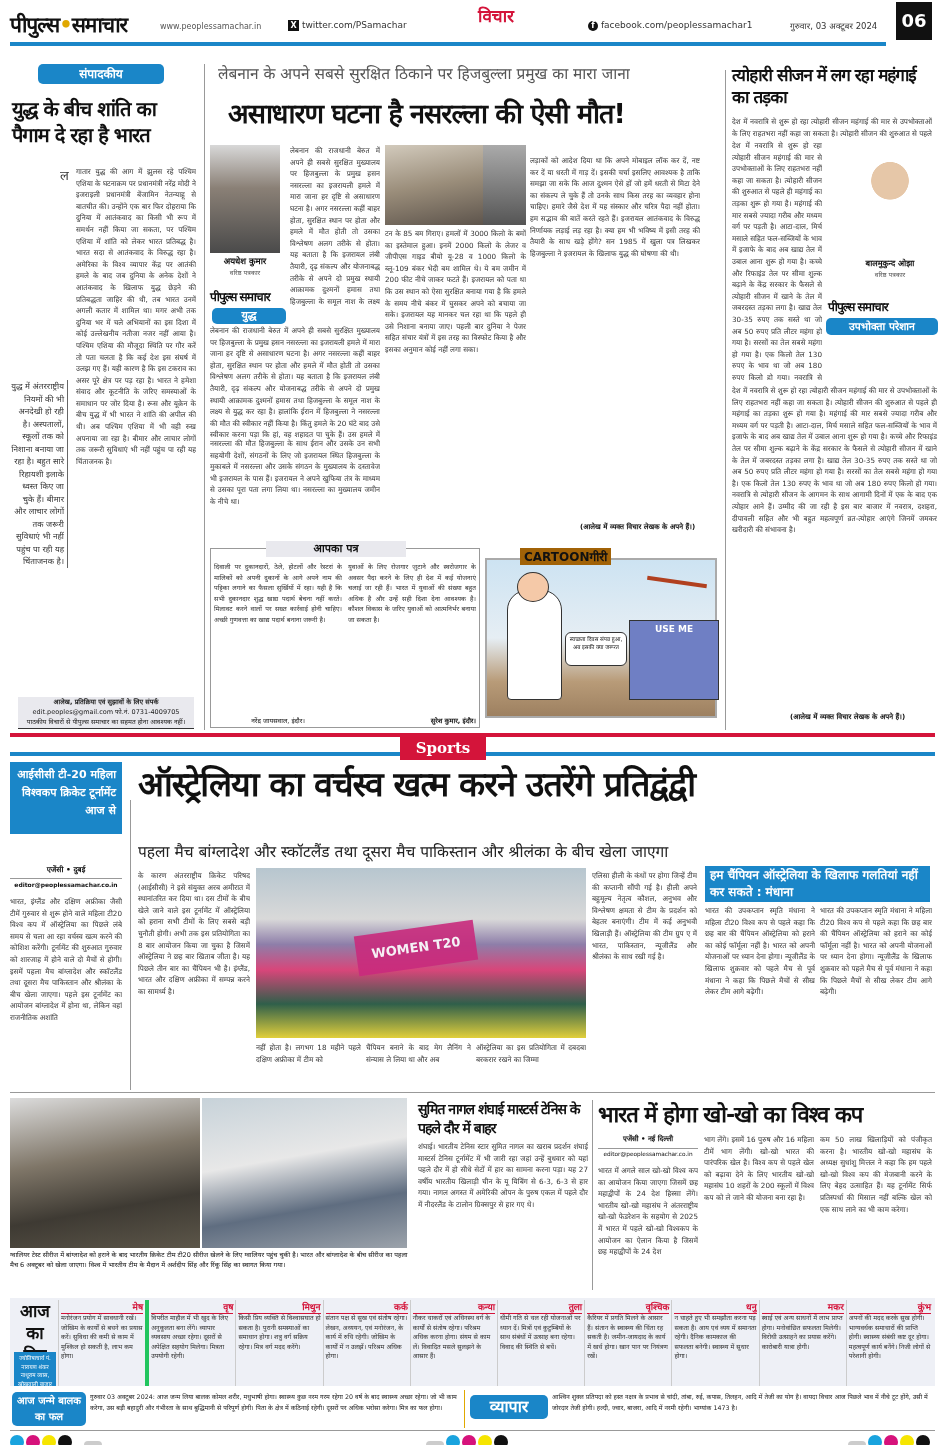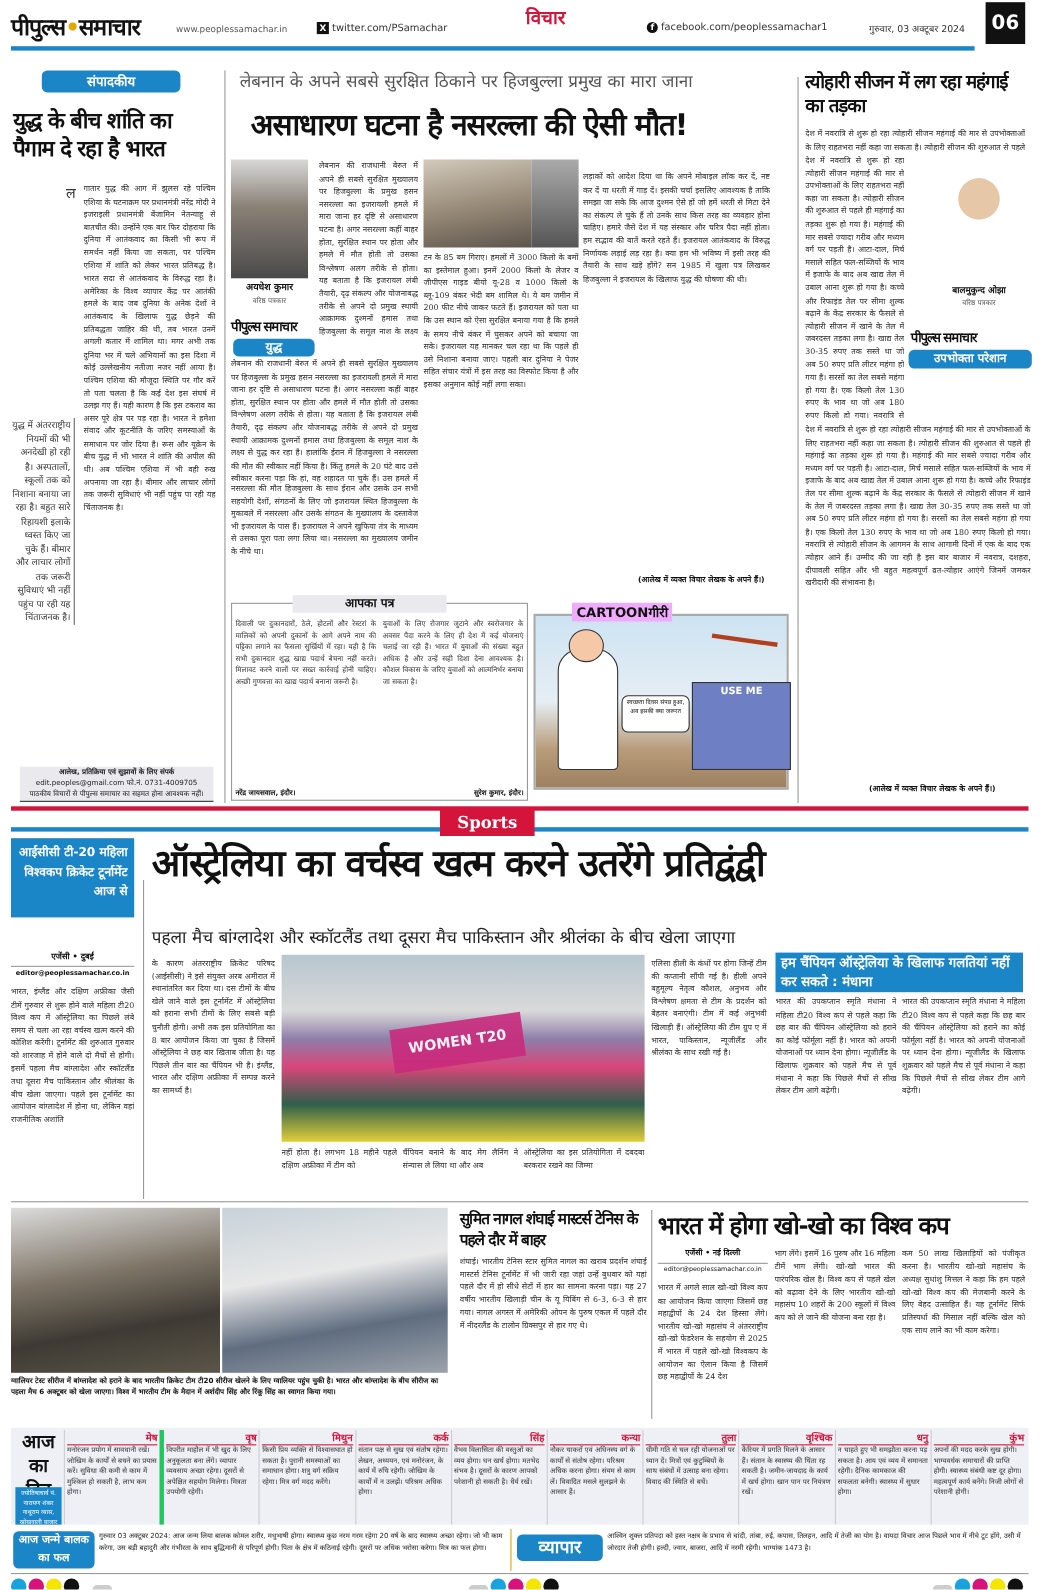--- a/index.html
+++ b/index.html
@@ -70,32 +70,32 @@
 <div class="abs txt" style="left:210px;top:438px;width:170px;height:100px">नसरल्ला की मौत हिजबुल्ला के साथ ईरान और उसके उन सभी सहयोगी देशों, संगठनों के लिए जो इजरायल स्थित हिजबुल्ला के मुकाबले में नसरल्ला और उसके संगठन के मुख्यालय के दस्तावेज भी इजरायल के पास हैं। इजरायल ने अपने खुफिया तंत्र के माध्यम से उसका पूरा पता लगा लिया था। नसरल्ला का मुख्यालय जमीन के नीचे था।</div>
 <div class="abs photo" style="left:385px;top:145px;width:98px;height:80px;background:linear-gradient(170deg,#d2cabc,#9a8d7a 50%,#5d544c)"></div>
 <div class="abs photo" style="left:483px;top:145px;width:43px;height:80px;background:linear-gradient(180deg,#aaa,#555)"></div>
 <div class="abs txt" style="left:385px;top:228px;width:141px;height:310px">टन के 85 बम गिराए। हमलों में 3000 किलो के बमों का इस्तेमाल हुआ। इनमें 2000 किलो के लेजर व जीपीएस गाइड बीयो यू-28 व 1000 किलो के ब्लू-109 बंकर भेदी बम शामिल थे। ये बम जमीन में 200 फीट नीचे जाकर फटते हैं। इजरायल को पता था कि उस स्थान को ऐसा सुरक्षित बनाया गया है कि हमले के समय नीचे बंकर में घुसकर अपने को बचाया जा सके। इजरायल यह मानकर चल रहा था कि पहले ही उसे निशाना बनाया जाए। पहली बार दुनिया ने पेजर सहित संचार यंत्रों में इस तरह का विस्फोट किया है और इसका अनुमान कोई नहीं लगा सका।</div>
 <div class="abs txt" style="left:530px;top:155px;width:170px;height:385px">लड़ाकों को आदेश दिया था कि अपने मोबाइल लॉक कर दें, नष्ट कर दें या धरती में गाड़ दें। इसकी चर्चा इसलिए आवश्यक है ताकि समझा जा सके कि आज दुश्मन ऐसे हों जो हमें धरती से मिटा देने का संकल्प ले चुके हैं तो उनके साथ किस तरह का व्यवहार होना चाहिए। हमारे जैसे देश में यह संस्कार और चरित्र पैदा नहीं होता। हम सद्भाव की बातें करते रहते हैं। इजरायल आतंकवाद के विरुद्ध निर्णायक लड़ाई लड़ रहा है। क्या हम भी भविष्य में इसी तरह की तैयारी के साथ खड़े होंगे? सन 1985 में खुला पत्र लिखकर हिजबुल्ला ने इजरायल के खिलाफ युद्ध की घोषणा की थी।</div>
 <div class="abs" style="left:580px;top:522px;font-size:7px;font-weight:bold">(आलेख में व्यक्त विचार लेखक के अपने हैं।)</div>
 
 <div class="abs" style="left:210px;top:548px;width:270px;height:180px;border:1px solid #999"></div>
 <div class="abs gray" style="left:266px;top:541px;width:140px;height:16px;text-align:center;font-size:11px;font-weight:bold;line-height:16px">आपका पत्र</div>
 <div class="abs txt" style="left:214px;top:562px;width:128px;height:150px;font-size:6.5px;line-height:10.5px">दिवाली पर दुकानदारों, ठेले, होटलों और रेस्टरां के मालिकों को अपनी दुकानों के आगे अपने नाम की पट्टिका लगाने का फैसला सुर्खियों में रहा। यही है कि सभी दुकानदार शुद्ध खाद्य पदार्थ बेचना नहीं करते। मिलावट करने वालों पर सख्त कार्रवाई होनी चाहिए। अच्छी गुणवत्ता का खाद्य पदार्थ बनाना जरूरी है।</div>
-<div class="abs" style="left:214px;top:716px;width:128px;text-align:left;font-size:6.5px;font-weight:bold">नरेंद्र जायसवाल, इंदौर।</div>
+<div class="abs" style="left:214px;top:716px;width:128px;text-align:center;font-size:6.5px;font-weight:normal">नरेंद्र जायसवाल, इंदौर।</div>
 <div class="abs txt" style="left:348px;top:562px;width:128px;height:150px;font-size:6.5px;line-height:10.5px">युवाओं के लिए रोजगार जुटाने और स्वरोजगार के अवसर पैदा करने के लिए ही देश में कई योजनाएं चलाई जा रही हैं। भारत में युवाओं की संख्या बहुत अधिक है और उन्हें सही दिशा देना आवश्यक है। कौशल विकास के जरिए युवाओं को आत्मनिर्भर बनाया जा सकता है।</div>
 <div class="abs" style="left:348px;top:716px;width:128px;text-align:right;font-size:6.5px;font-weight:bold">सुरेश कुमार, इंदौर।</div>
 
 <div class="abs" style="left:485px;top:558px;width:232px;height:160px;border:2px solid #aaa;background:linear-gradient(180deg,#cde3f2 0%,#e6eef4 50%,#b89b78 78%,#9d8060 100%)">
   <div class="abs" style="left:20px;top:30px;width:55px;height:110px;background:#fff;border:1px solid #333;border-radius:20px 20px 4px 4px"></div>
   <div class="abs" style="left:30px;top:12px;width:32px;height:30px;background:#f5c9a8;border:1px solid #333;border-radius:50%"></div>
   <div class="abs" style="left:78px;top:72px;width:62px;height:34px;background:#fff;border:1px solid #333;border-radius:6px;font-size:5.5px;line-height:8px;text-align:center;padding:2px">स्वच्छता दिवस संपन्न हुआ, अब इसकी क्या जरूरत</div>
   <div class="abs" style="left:142px;top:60px;width:90px;height:80px;background:#6f7fc4;border:1px solid #333;color:#fff;font-weight:bold;font-size:9px;text-align:center;padding-top:3px">USE ME</div>
   <div class="abs" style="left:160px;top:20px;width:60px;height:4px;background:#b1401f;transform:rotate(8deg)"></div>
 </div>
-<div class="abs" style="left:520px;top:548px;background:#f0abfc;padding:0 4px;font-size:12px;font-weight:bold">
+<div class="abs" style="left:520px;top:548px;background:#a16207;padding:0 4px;font-size:12px;font-weight:bold">
   <span>CARTOON</span><span>गीरी</span>
 </div>
 
 <div class="abs line" style="left:725px;top:70px;width:1px;height:660px"></div>
 <div class="abs hd" style="left:732px;top:64px;width:205px;font-size:17px;line-height:22px">त्योहारी सीजन में लग रहा महंगाई का तड़का</div>
 <div class="abs txt" style="left:732px;top:116px;width:200px;height:24px">देश में नवरात्रि से शुरू हो रहा त्योहारी सीजन महंगाई की मार से उपभोक्ताओं के लिए राहतभरा नहीं कहा जा सकता है। त्योहारी सीजन की शुरुआत से पहले ही महंगाई का तड़का शुरू हो गया है। महंगाई की मार सबसे ज्यादा गरीब और मध्यम वर्ग पर पड़ती है। आटा-दाल, मिर्च मसाले सहित फल-सब्जियों के भाव में इजाफे के बाद अब खाद्य तेल में उबाल आना शुरू हो गया है। कच्चे और रिफाइंड तेल पर सीमा शुल्क बढ़ाने के केंद्र सरकार के फैसले से त्योहारी सीजन में खाने के तेल में जबरदस्त तड़का लगा है। खाद्य तेल 30-35 रुपए तक सस्ते था जो अब 50 रुपए प्रति लीटर महंगा हो गया है। सरसों का तेल सबसे महंगा हो गया है। एक किलो तेल 130 रुपए के भाव था जो अब 180 रुपए किलो हो गया। नवरात्रि से त्योहारी सीजन के आगमन के साथ आगामी दिनों में एक के बाद एक त्योहार आने हैं। उम्मीद की जा रही है इस बार बाजार में नवरात्र, दशहरा, दीपावली सहित और भी बहुत महत्वपूर्ण व्रत-त्योहार आएंगे जिनमें जमकर खरीदारी की संभावना है।</div>
 <div class="abs txt" style="left:732px;top:140px;width:90px;height:240px">देश में नवरात्रि से शुरू हो रहा त्योहारी सीजन महंगाई की मार से उपभोक्ताओं के लिए राहतभरा नहीं कहा जा सकता है। त्योहारी सीजन की शुरुआत से पहले ही महंगाई का तड़का शुरू हो गया है। महंगाई की मार सबसे ज्यादा गरीब और मध्यम वर्ग पर पड़ती है। आटा-दाल, मिर्च मसाले सहित फल-सब्जियों के भाव में इजाफे के बाद अब खाद्य तेल में उबाल आना शुरू हो गया है। कच्चे और रिफाइंड तेल पर सीमा शुल्क बढ़ाने के केंद्र सरकार के फैसले से त्योहारी सीजन में खाने के तेल में जबरदस्त तड़का लगा है। खाद्य तेल 30-35 रुपए तक सस्ते था जो अब 50 रुपए प्रति लीटर महंगा हो गया है। सरसों का तेल सबसे महंगा हो गया है। एक किलो तेल 130 रुपए के भाव था जो अब 180 रुपए किलो हो गया। नवरात्रि से त्योहारी सीजन के आगमन के साथ आगामी दिनों में एक के बाद एक त्योहार आने हैं। उम्मीद की जा रही है इस बार बाजार में नवरात्र, दशहरा, दीपावली सहित और भी बहुत महत्वपूर्ण व्रत-त्योहार आएंगे जिनमें जमकर खरीदारी की संभावना है।</div>
 <div class="abs photo" style="left:846px;top:148px;width:88px;height:82px;background:radial-gradient(circle at 50% 40%,#e6c7a8 0 28%,#fff 29%)"></div>
 <div class="abs" style="left:846px;top:257px;width:88px;text-align:center;font-size:8px;font-weight:bold">बालमुकुन्द ओझा</div>
 <div class="abs" style="left:846px;top:270px;width:88px;text-align:center;font-size:6.5px;color:#555">वरिष्ठ पत्रकार</div>
@@ -127,21 +127,21 @@
 <div class="abs txt" style="left:592px;top:870px;width:105px;height:220px">एलिसा हीली के कंधों पर होगा जिन्हें टीम की कप्तानी सौंपी गई है। हीली अपने बहुमूल्य नेतृत्व कौशल, अनुभव और विश्लेषण क्षमता से टीम के प्रदर्शन को बेहतर बनाएंगी। टीम में कई अनुभवी खिलाड़ी हैं। ऑस्ट्रेलिया की टीम ग्रुप ए में भारत, पाकिस्तान, न्यूजीलैंड और श्रीलंका के साथ रखी गई है।</div>
 
 <div class="abs blue-box" style="left:705px;top:866px;width:225px;height:36px;font-weight:bold;font-size:12px;line-height:17px;padding:1px 5px">हम चैंपियन ऑस्ट्रेलिया के खिलाफ गलतियां नहीं कर सकते : मंधाना</div>
 <div class="abs txt" style="left:705px;top:905px;width:110px;height:185px">भारत की उपकप्तान स्मृति मंधाना ने महिला टी20 विश्व कप से पहले कहा कि छह बार की चैंपियन ऑस्ट्रेलिया को हराने का कोई फॉर्मूला नहीं है। भारत को अपनी योजनाओं पर ध्यान देना होगा। न्यूजीलैंड के खिलाफ शुक्रवार को पहले मैच से पूर्व मंधाना ने कहा कि पिछले मैचों से सीख लेकर टीम आगे बढ़ेगी।</div>
 <div class="abs txt" style="left:820px;top:905px;width:112px;height:185px">भारत की उपकप्तान स्मृति मंधाना ने महिला टी20 विश्व कप से पहले कहा कि छह बार की चैंपियन ऑस्ट्रेलिया को हराने का कोई फॉर्मूला नहीं है। भारत को अपनी योजनाओं पर ध्यान देना होगा। न्यूजीलैंड के खिलाफ शुक्रवार को पहले मैच से पूर्व मंधाना ने कहा कि पिछले मैचों से सीख लेकर टीम आगे बढ़ेगी।</div>
 
 <div class="abs line" style="left:10px;top:1092px;width:925px;height:1px"></div>
 
 <div class="abs photo" style="left:10px;top:1098px;width:190px;height:150px;background:linear-gradient(170deg,#dcdcdc,#7f7668 40%,#3e3a33 70%,#5c5649)"></div>
 <div class="abs photo" style="left:202px;top:1098px;width:205px;height:150px;background:linear-gradient(170deg,#c7d2d9,#e8e8e8 40%,#5f6d80 70%,#9ca3ab)"></div>
-<div class="abs" style="left:10px;top:1250px;width:400px;font-size:6.5px;line-height:10px;color:#111;font-weight:bold">ग्वालियर टेस्ट सीरीज में बांग्लादेश को हराने के बाद भारतीय क्रिकेट टीम टी20 सीरीज खेलने के लिए ग्वालियर पहुंच चुकी है। भारत और बांग्लादेश के बीच सीरीज का पहला मैच 6 अक्टूबर को खेला जाएगा। विश्व में भारतीय टीम के मैदान में अर्शदीप सिंह और रिंकू सिंह का स्वागत किया गया।</div>
+<div class="abs" style="left:10px;top:1250px;width:400px;font-size:6.5px;line-height:10px;color:#111;font-weight:normal">ग्वालियर टेस्ट सीरीज में बांग्लादेश को हराने के बाद भारतीय क्रिकेट टीम टी20 सीरीज खेलने के लिए ग्वालियर पहुंच चुकी है। भारत और बांग्लादेश के बीच सीरीज का पहला मैच 6 अक्टूबर को खेला जाएगा। विश्व में भारतीय टीम के मैदान में अर्शदीप सिंह और रिंकू सिंह का स्वागत किया गया।</div>
 <div class="abs hd" style="left:418px;top:1100px;width:185px;font-size:14px;line-height:19px">सुमित नागल शंघाई मास्टर्स टेनिस के पहले दौर में बाहर</div>
 <div class="abs txt" style="left:418px;top:1141px;width:170px;height:150px">शंघाई। भारतीय टेनिस स्टार सुमित नागल का खराब प्रदर्शन शंघाई मास्टर्स टेनिस टूर्नामेंट में भी जारी रहा जहां उन्हें बुधवार को यहां पहले दौर में हो सीधे सेटों में हार का सामना करना पड़ा। यह 27 वर्षीय भारतीय खिलाड़ी चीन के यू यिबिंग से 6-3, 6-3 से हार गया। नागल अगस्त में अमेरिकी ओपन के पुरुष एकल में पहले दौर में नीदरलैंड के टालोन ग्रिक्सपुर से हार गए थे।</div>
 <div class="abs line" style="left:592px;top:1100px;width:1px;height:190px"></div>
 <div class="abs hd" style="left:598px;top:1098px;width:340px;font-size:22px;white-space:nowrap">भारत में होगा खो-खो का विश्व कप</div>
 <div class="abs" style="left:598px;top:1134px;width:100px;text-align:center;font-size:7px;font-weight:bold">एजेंसी • नई दिल्ली</div>
 <div class="abs" style="left:598px;top:1148px;width:100px;text-align:center;font-size:5.8px;border-top:1px solid #999;padding-top:2px">editor@peoplessamachar.co.in</div>
 <div class="abs txt" style="left:598px;top:1165px;width:100px;height:125px">भारत में अगले साल खो-खो विश्व कप का आयोजन किया जाएगा जिसमें छह महाद्वीपों के 24 देश हिस्सा लेंगे। भारतीय खो-खो महासंघ ने अंतरराष्ट्रीय खो-खो फेडरेशन के सहयोग से 2025 में भारत में पहले खो-खो विश्वकप के आयोजन का ऐलान किया है जिसमें छह महाद्वीपों के 24 देश</div>
 <div class="abs txt" style="left:704px;top:1134px;width:110px;height:156px">भाग लेंगे। इसमें 16 पुरुष और 16 महिला टीमें भाग लेंगी। खो-खो भारत की पारंपरिक खेल है। विश्व कप से पहले खेल को बढ़ावा देने के लिए भारतीय खो-खो महासंघ 10 शहरों के 200 स्कूलों में विश्व कप को ले जाने की योजना बना रहा है।</div>
 <div class="abs txt" style="left:820px;top:1134px;width:112px;height:156px">कम 50 लाख खिलाड़ियों को पंजीकृत करना है। भारतीय खो-खो महासंघ के अध्यक्ष सुधांशु मित्तल ने कहा कि हम पहले खो-खो विश्व कप की मेजबानी करने के लिए बेहद उत्साहित हैं। यह टूर्नामेंट सिर्फ प्रतिस्पर्धा की मिसाल नहीं बल्कि खेल को एक साथ लाने का भी काम करेगा।</div>
 
@@ -159,38 +159,38 @@
     </div>
   <div style="flex:1;padding:0 2px;border-left:1px solid #ccc">
       <div class="sign">मिथुन</div>
       <div class="horo">किसी प्रिय व्यक्ति से विश्वासघात हो सकता है। पुरानी समस्याओं का समाधान होगा। शत्रु वर्ग सक्रिय रहेगा। मित्र वर्ग मदद करेंगे।</div>
     </div>
   <div style="flex:1;padding:0 2px;border-left:1px solid #ccc">
       <div class="sign">कर्क</div>
       <div class="horo">संतान पक्ष से सुख एवं संतोष रहेगा। लेखन, अध्ययन, एवं मनोरंजन, के कार्य में रुचि रहेगी। जोखिम के कार्यों में न उलझें। परिश्रम अधिक होगा।</div>
     </div>
   <div style="flex:1;padding:0 2px;border-left:1px solid #ccc">
-      <div class="sign">सिंह</div>
-      <div class="horo">वैभव विलासिता की वस्तुओं का व्यय होगा। धन खर्च होगा। मतभेद संभव है। दूसरों के कारण आपको परेशानी हो सकती है। धैर्य रखें।</div>
-    </div>
-  <div style="flex:1;padding:0 2px;border-left:1px solid #ccc">
       <div class="sign">कन्या</div>
       <div class="horo">नौकर चाकरों एवं अधिनस्थ वर्ग के कार्यों से संतोष रहेगा। परिश्रम अधिक करना होगा। संयम से काम लें। विवादित मसले सुलझने के आसार हैं।</div>
     </div>
   <div style="flex:1;padding:0 2px;border-left:1px solid #ccc">
       <div class="sign">तुला</div>
       <div class="horo">धीमी गति से चल रही योजनाओं पर ध्यान दें। मित्रों एवं कुटुम्बियों के साथ संबंधों में उत्साह बना रहेगा। विवाद की स्थिति से बचें।</div>
     </div>
   <div style="flex:1;padding:0 2px;border-left:1px solid #ccc">
       <div class="sign">वृश्चिक</div>
       <div class="horo">कैरियर में प्रगति मिलने के आसार हैं। संतान के स्वास्थ्य की चिंता रह सकती है। जमीन-जायदाद के कार्य में खर्च होगा। खान पान पर नियंत्रण रखें।</div>
     </div>
   <div style="flex:1;padding:0 2px;border-left:1px solid #ccc">
       <div class="sign">धनु</div>
       <div class="horo">न चाहते हुए भी समझौता करना पड़ सकता है। आय एवं व्यय में समानता रहेगी। दैनिक कामकाज की सफलता बनेगी। स्वास्थ्य में सुधार होगा।</div>
+    </div>
+  <div style="flex:1;padding:0 2px;border-left:1px solid #ccc">
+      <div class="sign">मकर</div>
+      <div class="horo">स्वाई एवं अन्य साधनों में लाभ प्राप्त होगा। मनोवांछित सफलता मिलेगी। विरोधी उत्साहने का प्रयास करेंगे। कारोबारी यात्रा होगी।</div>
     </div>
   <div style="flex:1;padding:0 2px;border-left:1px solid #ccc">
       <div class="sign">कुंभ</div>
       <div class="horo">अपनों की मदद करके सुख होगी। भाग्यवर्धक समाचारों की प्राप्ति होगी। स्वास्थ्य संबंधी कष्ट दूर होगा। महत्वपूर्ण कार्य बनेंगे। निजी लोगों से परेशानी होगी।</div>
     </div>
 </div>
 
 <div class="abs pill" style="left:12px;top:1392px;width:74px;height:34px;font-size:10px;line-height:16px;padding-top:1px">आज जन्मे बालक का फल</div>
 <div class="abs" style="left:90px;top:1392px;width:370px;font-size:6.3px;line-height:10.5px;color:#222">गुरुवार 03 अक्टूबर 2024: आज जन्म लिया बालक कोमल शरीर, मधुभाषी होगा। स्वास्थ्य कुछ नरम गरम रहेगा 20 वर्ष के बाद स्वास्थ्य अच्छा रहेगा। जो भी काम करेगा, उस बड़ी बहादुरी और गंभीरता के साथ बुद्धिमानी से परिपूर्ण होगी। पिता के क्षेत्र में कठिनाई रहेगी। दूसरों पर अधिक भरोसा करेगा। मित्र का फल होगा।</div>
 <div class="abs line" style="left:464px;top:1390px;width:1px;height:38px;background:#e0a800"></div>

